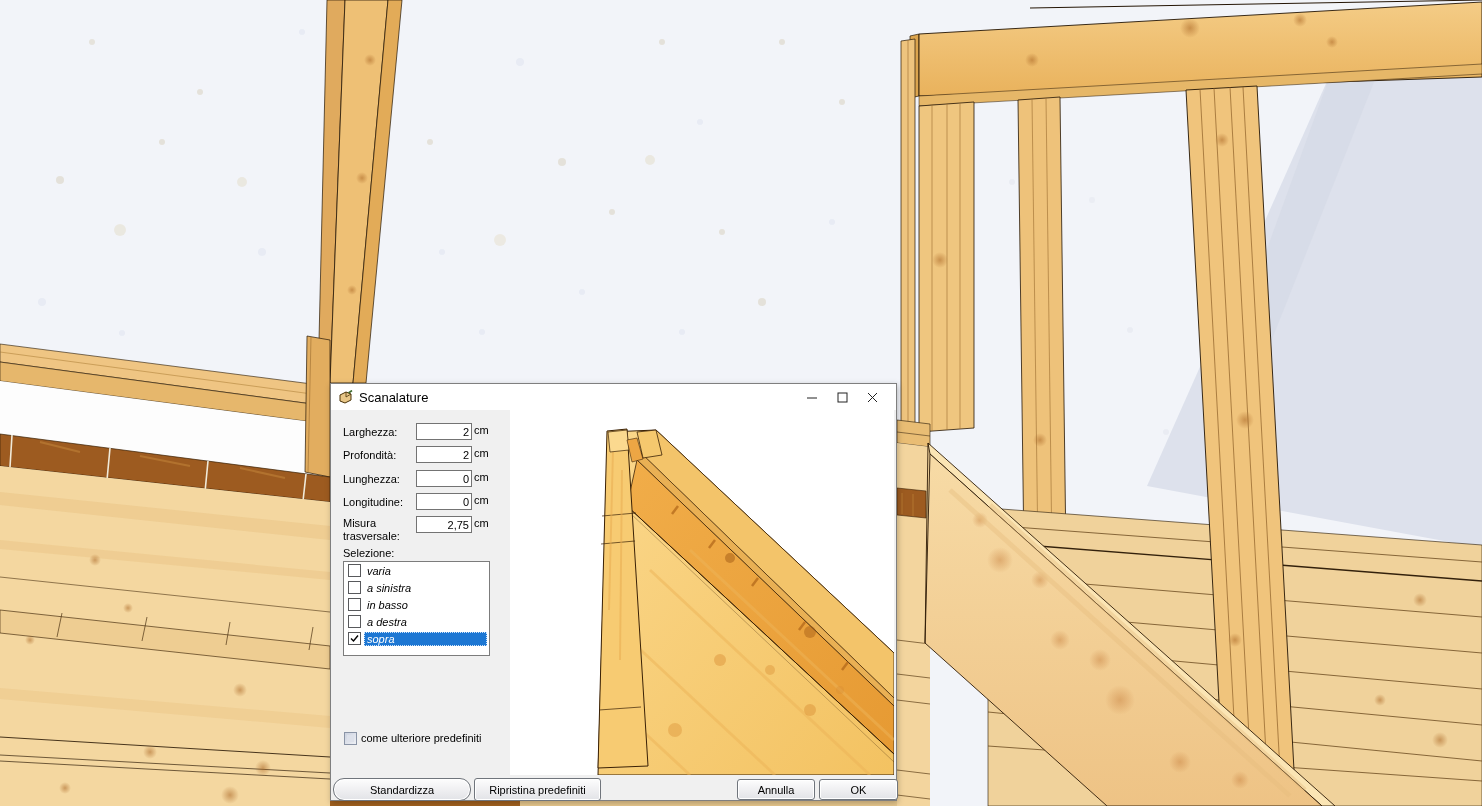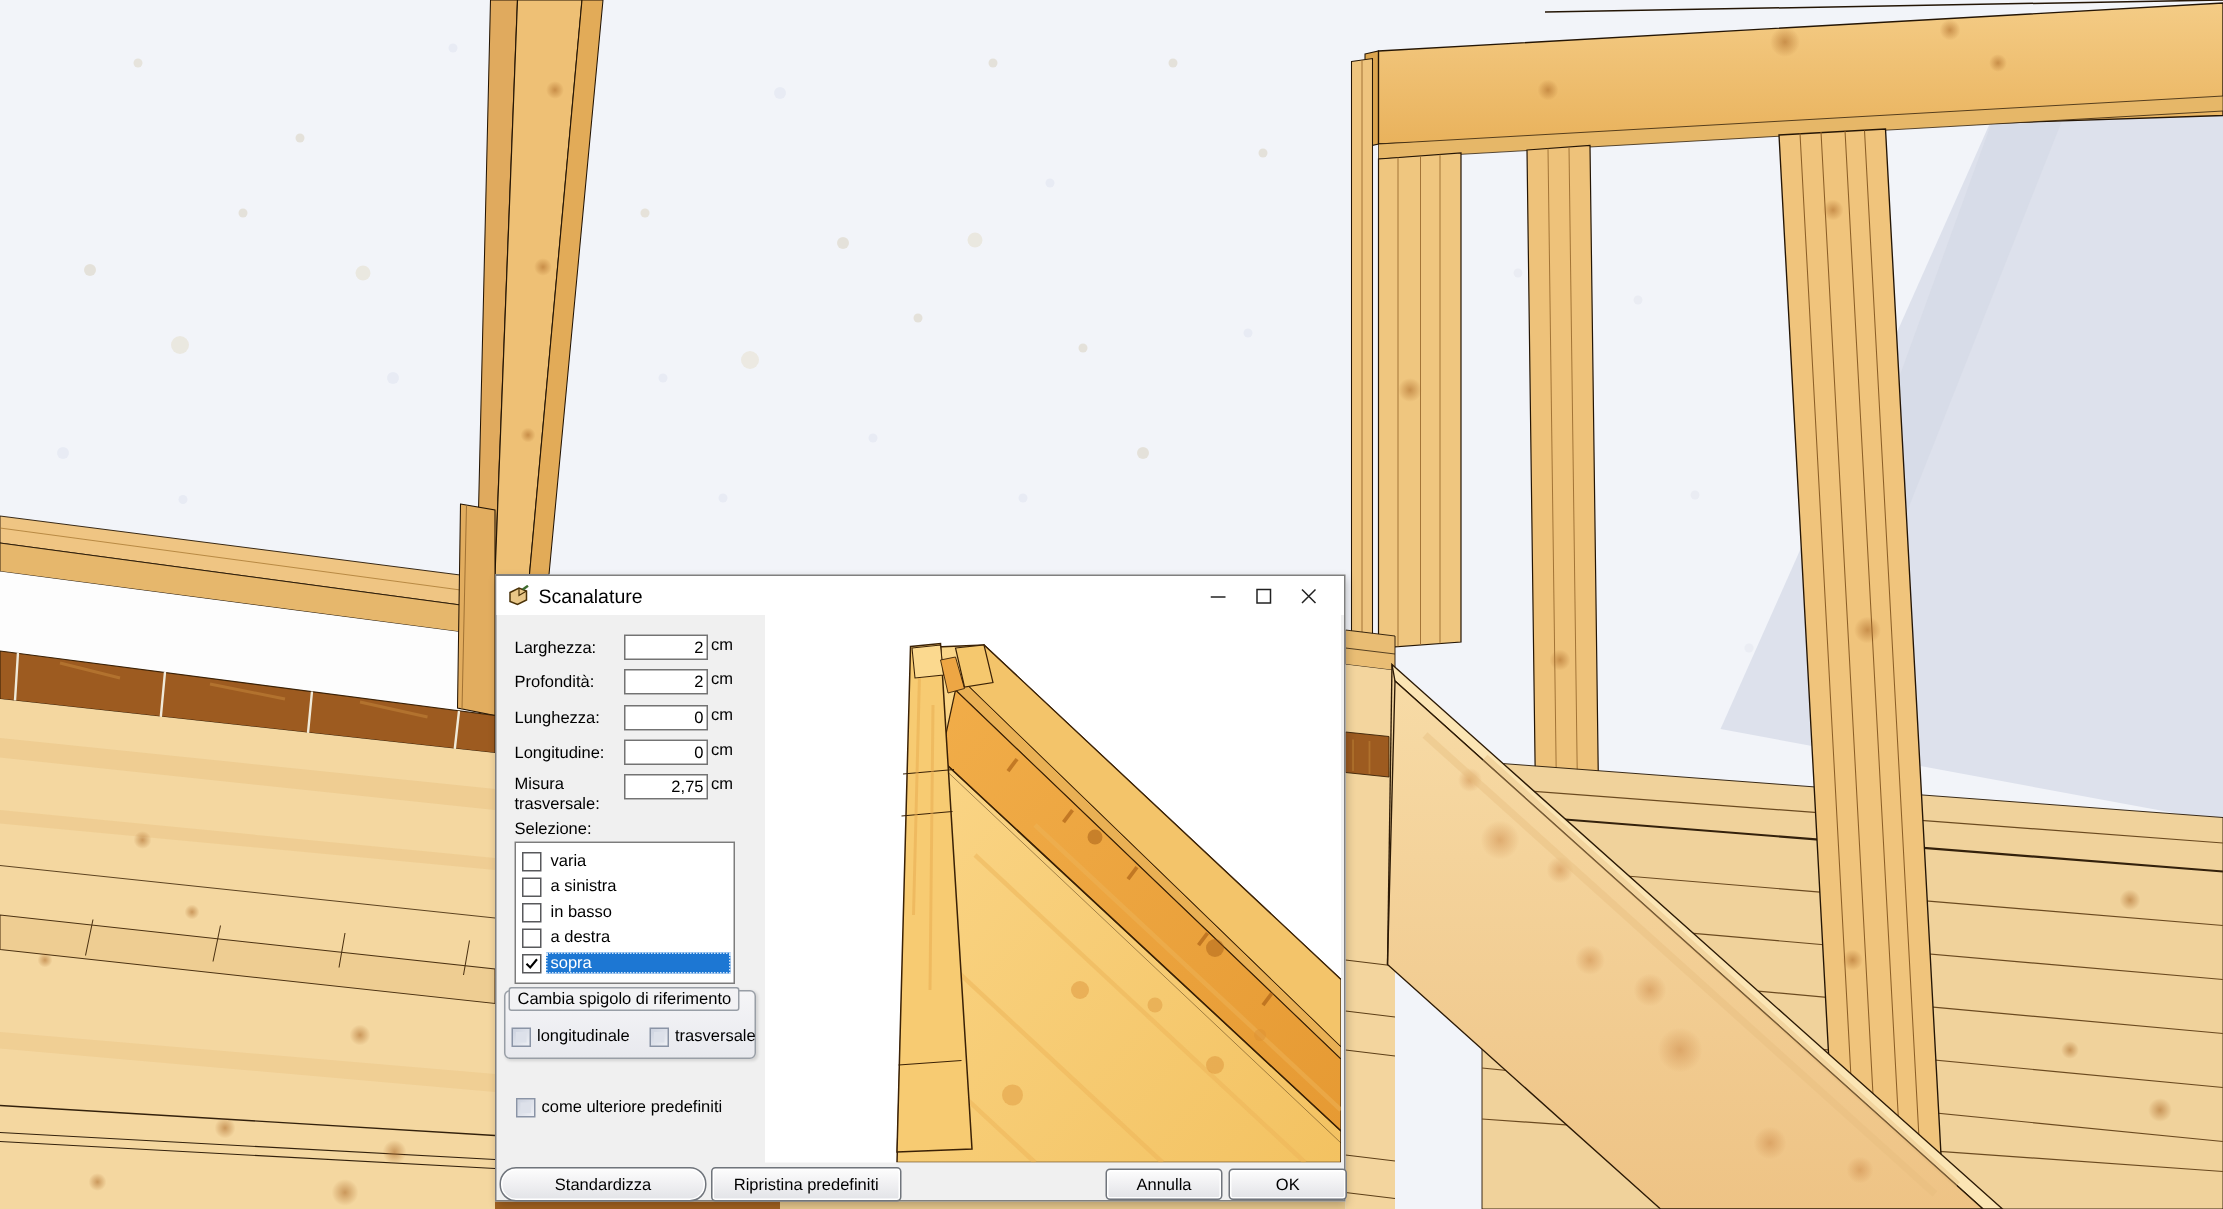--- a/index.html
+++ b/index.html
@@ -16,21 +16,21 @@
   .win-controls{position:absolute;right:9px;top:2px;height:22px;display:flex;}
   .win-btn{width:30px;height:22px;display:flex;align-items:center;justify-content:center;}
   .preview{position:absolute;left:179px;top:26px;width:384px;height:365px;background:#fff;overflow:hidden;}
   .row-label{position:absolute;left:12px;white-space:nowrap;}
   .field{position:absolute;left:85px;width:50px;height:15px;border:1px solid #737373;
          font:11px "Liberation Sans",sans-serif;text-align:right;padding:0 2px;background:#fff;}
   .unit{position:absolute;left:143px;}
   .wrap-label{position:absolute;left:12px;width:72px;line-height:13px;}
   .listbox{position:absolute;left:12px;top:177px;width:145px;height:91px;background:#fff;
            border:1px solid #7c7c7c;padding-top:2px;}
-  .list-row{height:17px;display:flex;align-items:flex-end;}
+  .list-row{height:17px;display:flex;align-items:flex-start;font-style:italic;}
   .list-cb{width:11px;height:11px;border:1px solid #58595c;background:#fff;margin-left:4px;
            flex:none;position:relative;}
   .list-cb svg{position:absolute;left:0;top:0;}
   .list-label{flex:1;margin-left:3px;padding:1px 0 1px 3px;margin-right:2px;}
   .list-row.selected .list-label{background:#1d77d3;color:#fff;outline:1px dotted #cfe4fa;outline-offset:-1px;}
   .group{position:absolute;left:5px;top:276px;width:166px;height:44px;border:1px solid #989ea6;
          border-radius:4px;background:linear-gradient(#f5f5f7,#e8e9ee);box-shadow:1px 1px 2px rgba(0,0,0,.12);}
   .group-label{position:absolute;left:2px;top:-3px;background:#f2f2f4;border:1px solid #989ea6;
                border-radius:2px;padding:0 5px;line-height:14px;white-space:nowrap;}
   .gray-cb{position:absolute;width:11px;height:11px;border:1px solid #8a94a6;
@@ -284,31 +284,20 @@
     <div class="list-row selected">
       <span class="list-cb">
         <svg width="11" height="11" viewBox="0 0 11 11">
             <path d="M2,5.5 L4.5,8 L9,2.5" fill="none" stroke="#000" stroke-width="1.4"></path>
           </svg>
       </span>
       <span class="list-label">sopra</span>
     </div>
   </div>
 
-  <div class="group">
-    <span class="group-label">Cambia spigolo di riferimento</span>
-    <span class="gray-cb" style="left:4px;top:24px">
-        <i></i>
-      </span>
-    <span class="cb-label" style="left:21px;top:24px">longitudinale</span>
-    <span class="gray-cb" style="left:96px;top:24px">
-        <i></i>
-      </span>
-    <span class="cb-label" style="left:113px;top:24px">trasversale</span>
-  </div>
 
   <span class="gray-cb" style="left:13px;top:348px">
       <i></i>
     </span>
   <span class="cb-label" style="left:30px;top:348px">come ulteriore predefiniti</span>
 
   <div class="preview">
     <svg width="384" height="365" viewBox="0 0 384 365">
       <defs>
         <linearGradient id="gradFace" x1="0" y1="0" x2="1" y2="1">

